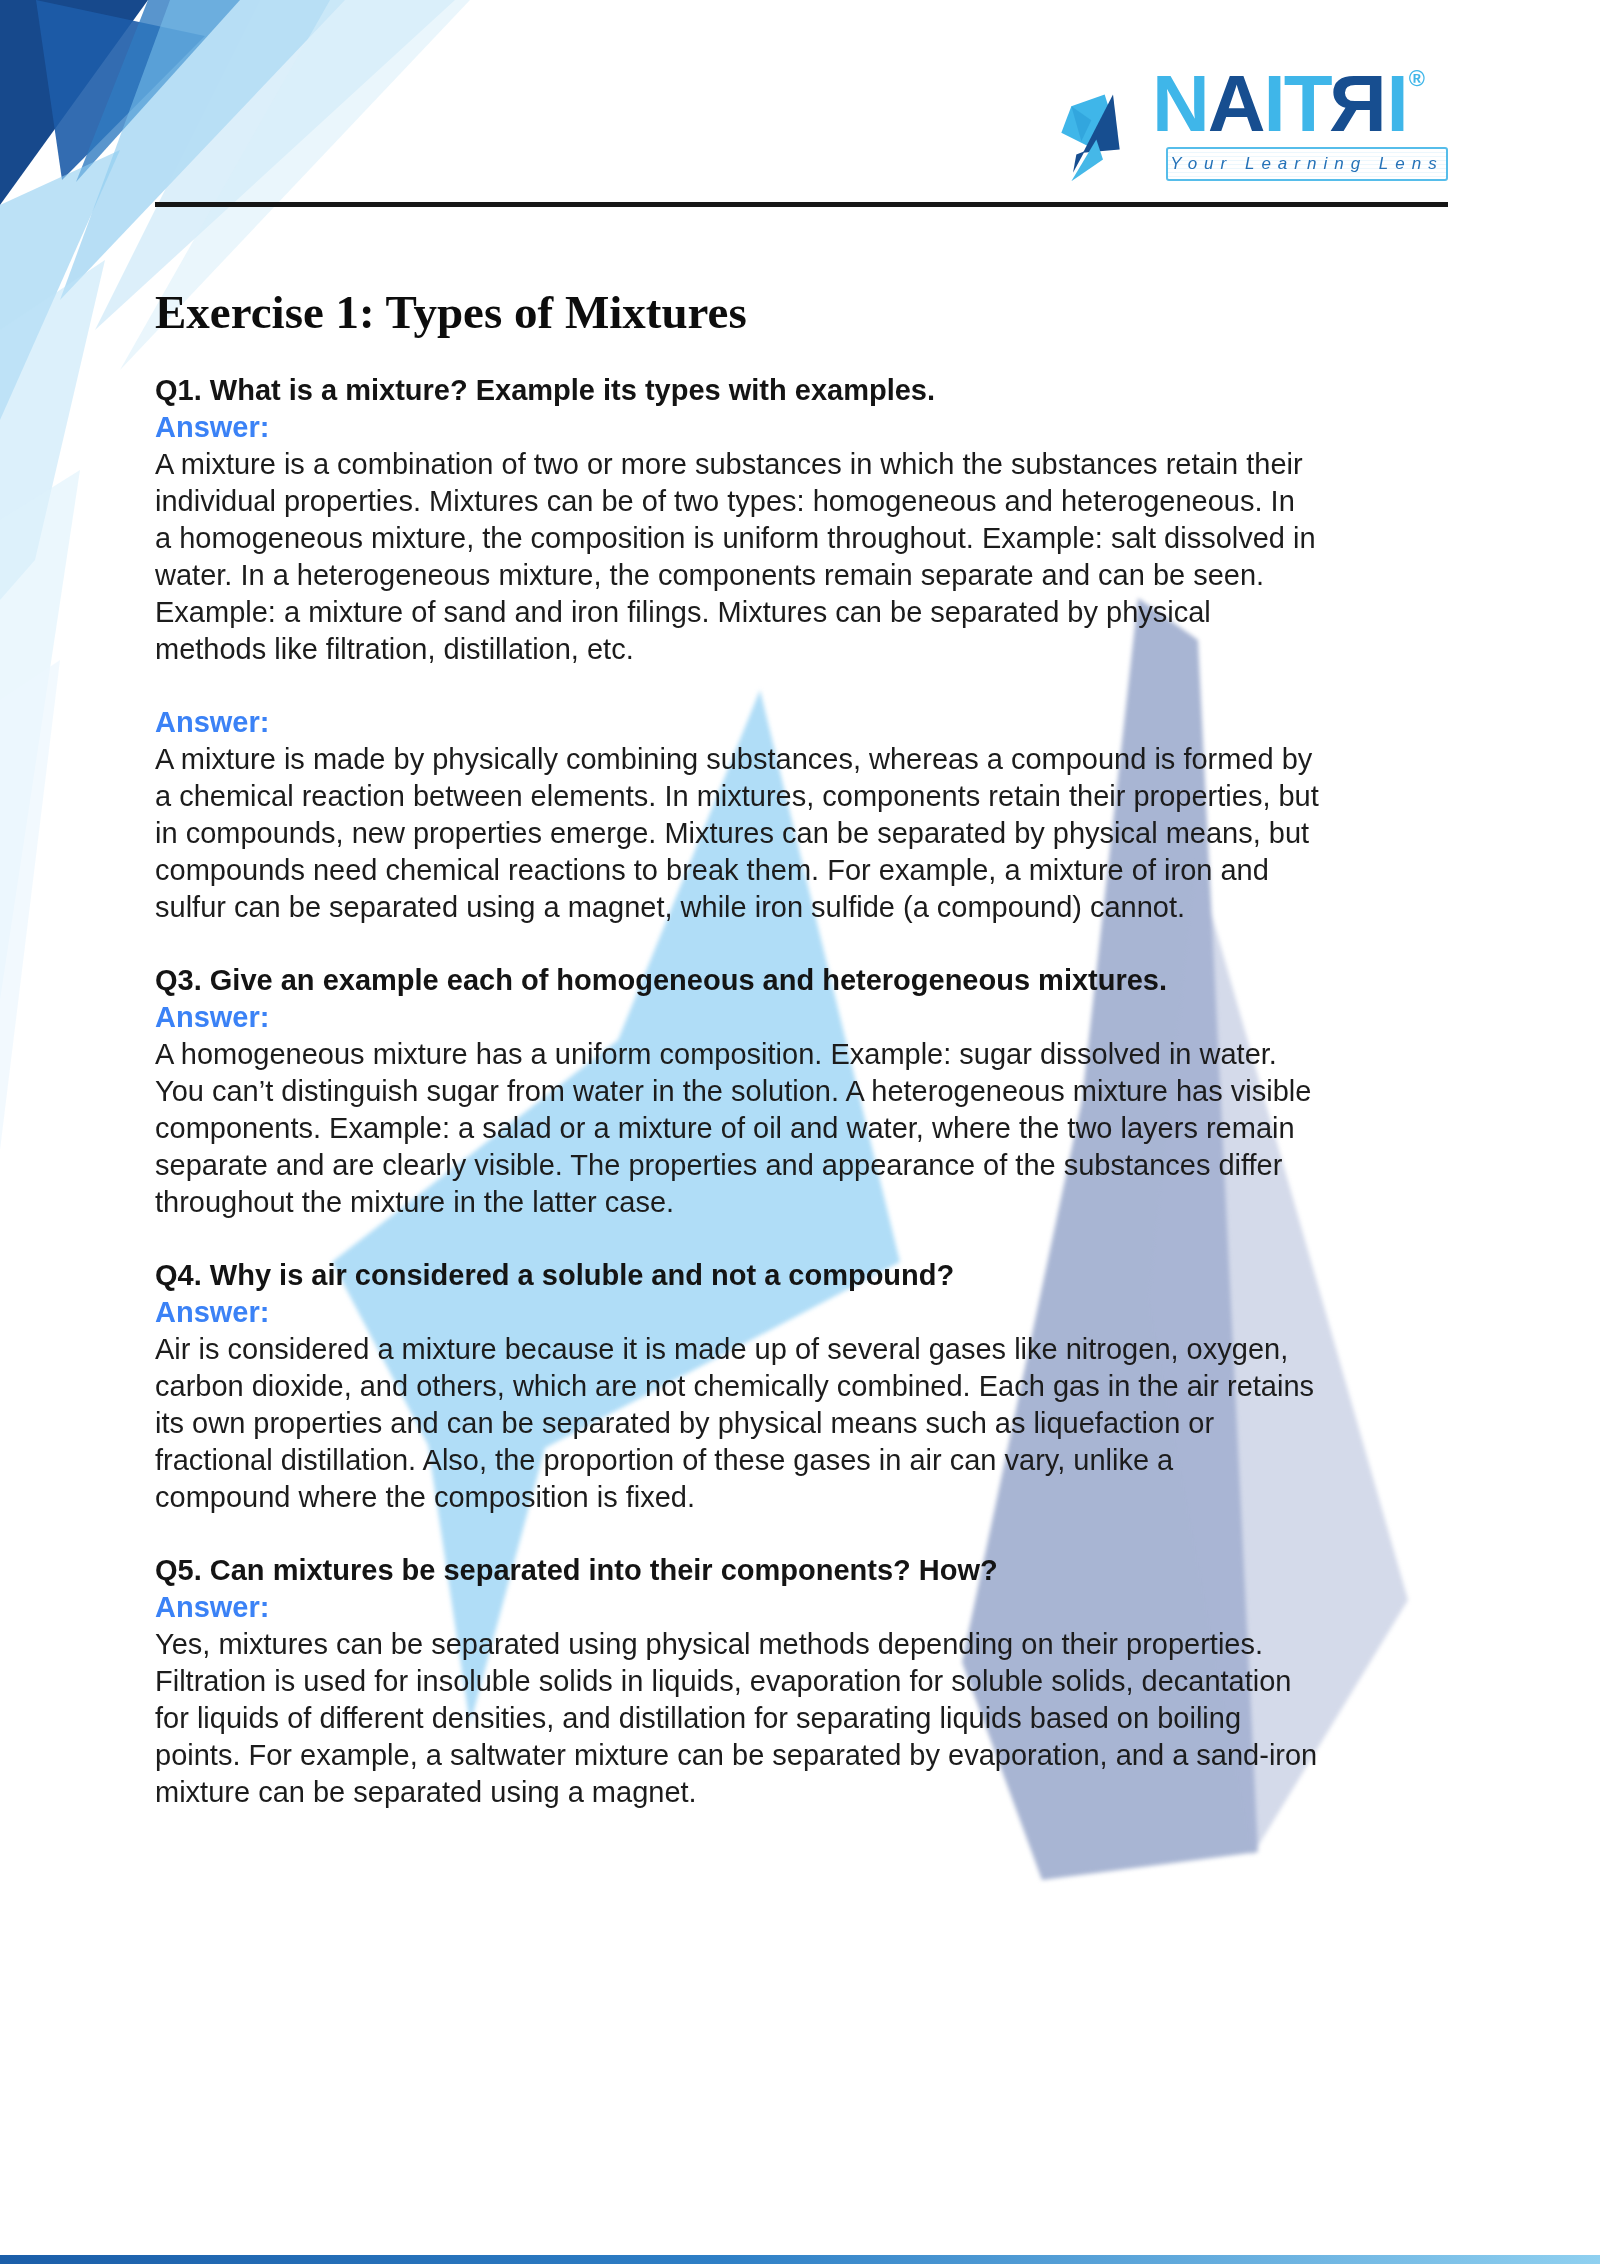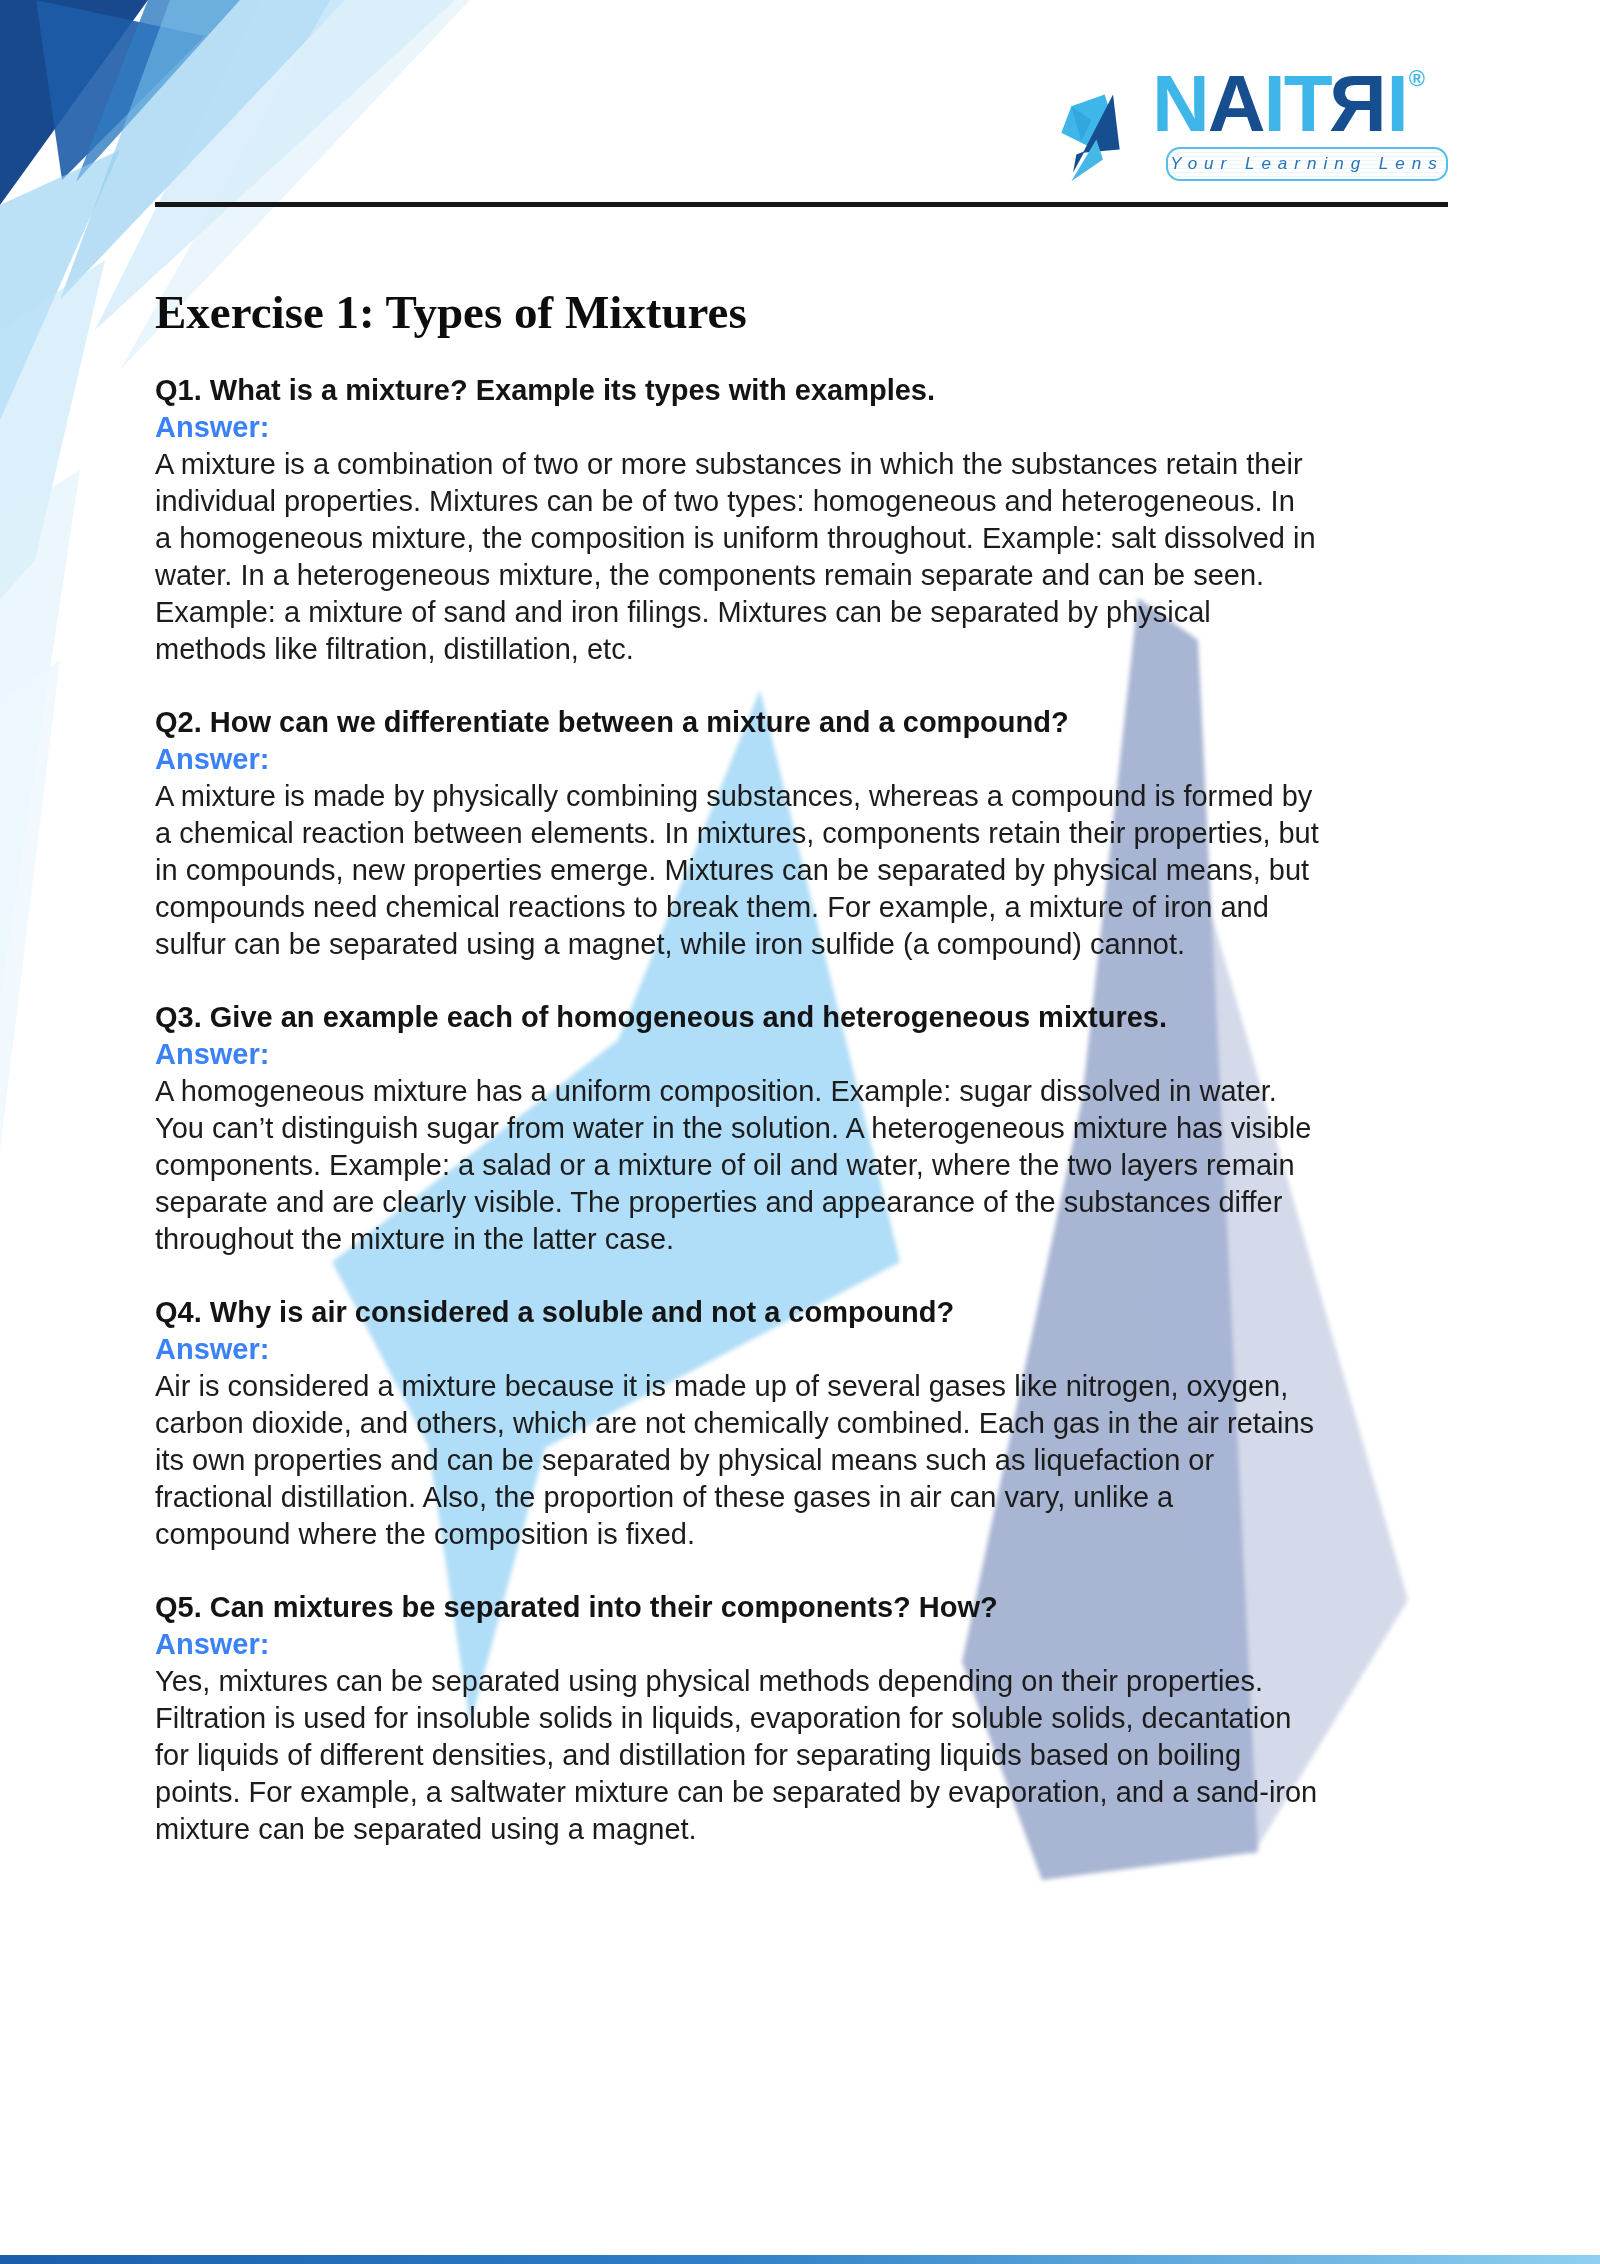--- a/index.html
+++ b/index.html
@@ -22,21 +22,21 @@
     display:flex;align-items:flex-start;
     font-weight:bold;font-size:80px;line-height:76px;letter-spacing:-2px;
     font-family:"Liberation Sans", sans-serif;
   }
   .brand-letter{display:inline-block;}
   .brand-letter.flip{transform:scaleX(-1);}
   .reg-mark{font-size:22px;line-height:22px;margin-top:2px;margin-left:2px;}
   .tagline-box{
     margin-top:5px;margin-left:14px;
     width:278px;height:30px;
-    border:2px solid #56bdea;border-radius:14px;
+    border:2px solid #56bdea;border-radius:3px;
     display:flex;align-items:center;justify-content:center;
     background:repeating-linear-gradient(#ffffff 0px,#ffffff 3px,#d9effb 4px);
   }
   .tagline{
     font-size:17px;letter-spacing:7px;color:#2472b8;font-style:italic;white-space:nowrap;
   }
   .header-rule{
     position:absolute;left:155px;top:202px;width:1293px;height:5px;
     background:#161616;z-index:3;
   }
@@ -127,21 +127,20 @@
       <div class="answer-label">Answer:</div>
       <p class="answer-text">A mixture is a combination of two or more substances in which the substances retain their
 individual properties. Mixtures can be of two types: homogeneous and heterogeneous. In
 a homogeneous mixture, the composition is uniform throughout. Example: salt dissolved in
 water. In a heterogeneous mixture, the components remain separate and can be seen.
 Example: a mixture of sand and iron filings. Mixtures can be separated by physical
 methods like filtration, distillation, etc.</p>
     </div>
 
     <div class="qa-block">
-      <h2 class="question">Q2. How can we differentiate between a mixture and a compound?</h2>
       <div class="answer-label">Answer:</div>
       <p class="answer-text">A mixture is made by physically combining substances, whereas a compound is formed by
 a chemical reaction between elements. In mixtures, components retain their properties, but
 in compounds, new properties emerge. Mixtures can be separated by physical means, but
 compounds need chemical reactions to break them. For example, a mixture of iron and
 sulfur can be separated using a magnet, while iron sulfide (a compound) cannot.</p>
     </div>
 
     <div class="qa-block">
       <h2 class="question">Q3. Give an example each of homogeneous and heterogeneous mixtures.</h2>

